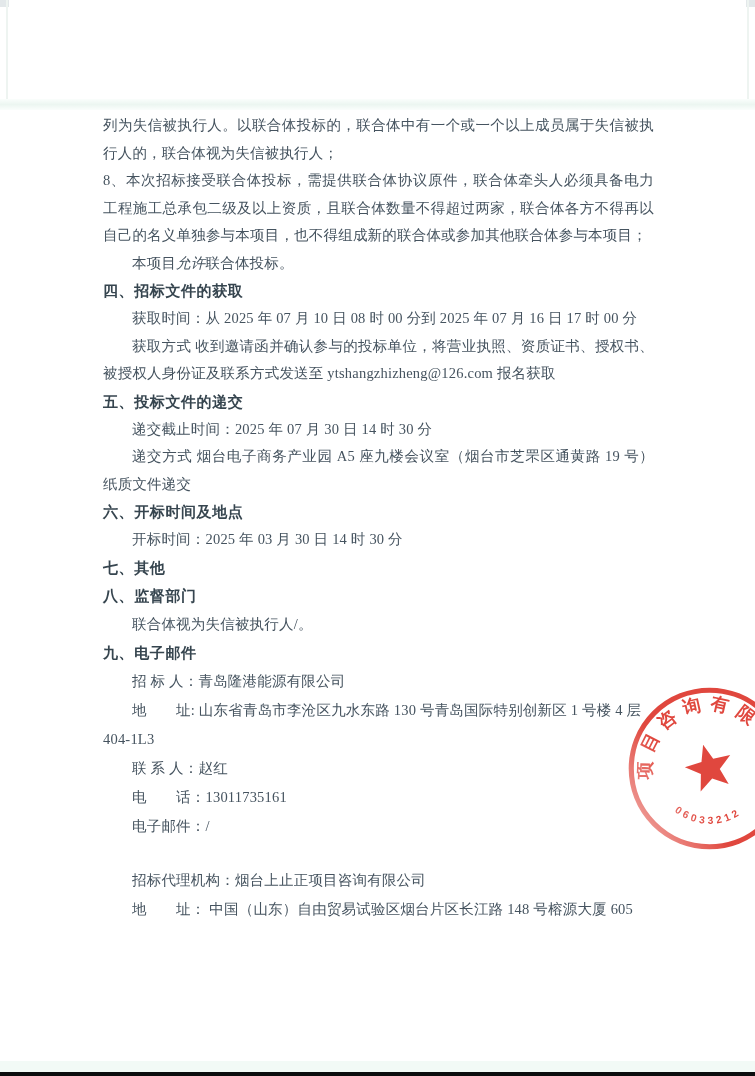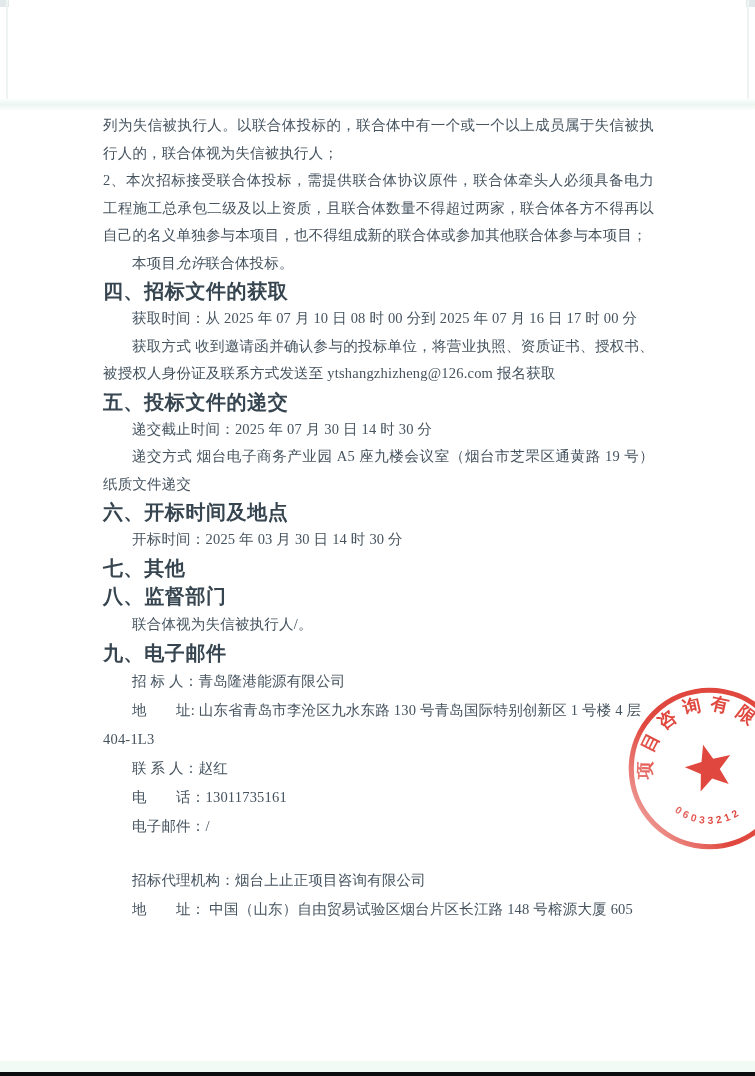--- a/index.html
+++ b/index.html
@@ -30,21 +30,21 @@
   
   .doc {
     position: absolute; top: 112px; left: 103px; width: 551px;
     font-size: 14.5px; line-height: 27.5px;
     color: #45535f;
     text-align: justify;
     letter-spacing: 0.2px;
   }
   .doc p { margin: 0; }
   .heading {
-    font-weight: bold; font-size: 20px; color: #36454f;
+    font-weight: bold; font-size: 15px; color: #36454f;
     letter-spacing: 0.6px; line-height: 28px;
     text-align: left;
   }
   .ind { text-indent: 2em; }
   .it { font-style: italic; }
   .contact-line { line-height: 29px; text-align: left; }
   .spacer { height: 25px; }
 
   
   .seal { position: absolute; left: 622px; top: 681px; width: 175px; height: 175px; opacity: 0.93;
@@ -58,21 +58,21 @@
 <div class="corner-notch left"></div>
 <div class="corner-notch right"></div>
 <div class="edge-line left"></div>
 <div class="edge-line right"></div>
 <div class="page-separator"></div>
 <div class="bottom-separator"></div>
 <div class="bottom-bar"></div>
 
 <div class="doc">
   <p>列为失信被执行人。以联合体投标的，联合体中有一个或一个以上成员属于失信被执行人的，联合体视为失信被执行人；</p>
-  <p>2、本次招标接受联合体投标，需提供联合体协议原件，联合体牵头人必须具备电力工程施工总承包二级及以上资质，且联合体数量不得超过两家，联合体各方不得再以自己的名义单独参与本项目，也不得组成新的联合体或参加其他联合体参与本项目；</p>
+  <p>8、本次招标接受联合体投标，需提供联合体协议原件，联合体牵头人必须具备电力工程施工总承包二级及以上资质，且联合体数量不得超过两家，联合体各方不得再以自己的名义单独参与本项目，也不得组成新的联合体或参加其他联合体参与本项目；</p>
   <p class="ind"><span>本项目</span><span class="it">允许</span><span>联合体投标。</span></p>
 
   <p class="heading">四、招标文件的获取</p>
   <p class="ind">获取时间：从 2025 年 07 月 10 日 08 时 00 分到 2025 年 07 月 16 日 17 时 00 分</p>
   <p class="ind">获取方式 收到邀请函并确认参与的投标单位，将营业执照、资质证书、授权书、被授权人身份证及联系方式发送至 ytshangzhizheng@126.com 报名获取</p>
 
   <p class="heading">五、投标文件的递交</p>
   <p class="ind">递交截止时间：2025 年 07 月 30 日 14 时 30 分</p>
   <p class="ind">递交方式 烟台电子商务产业园 A5 座九楼会议室（烟台市芝罘区通黄路 19 号）纸质文件递交</p>
 

